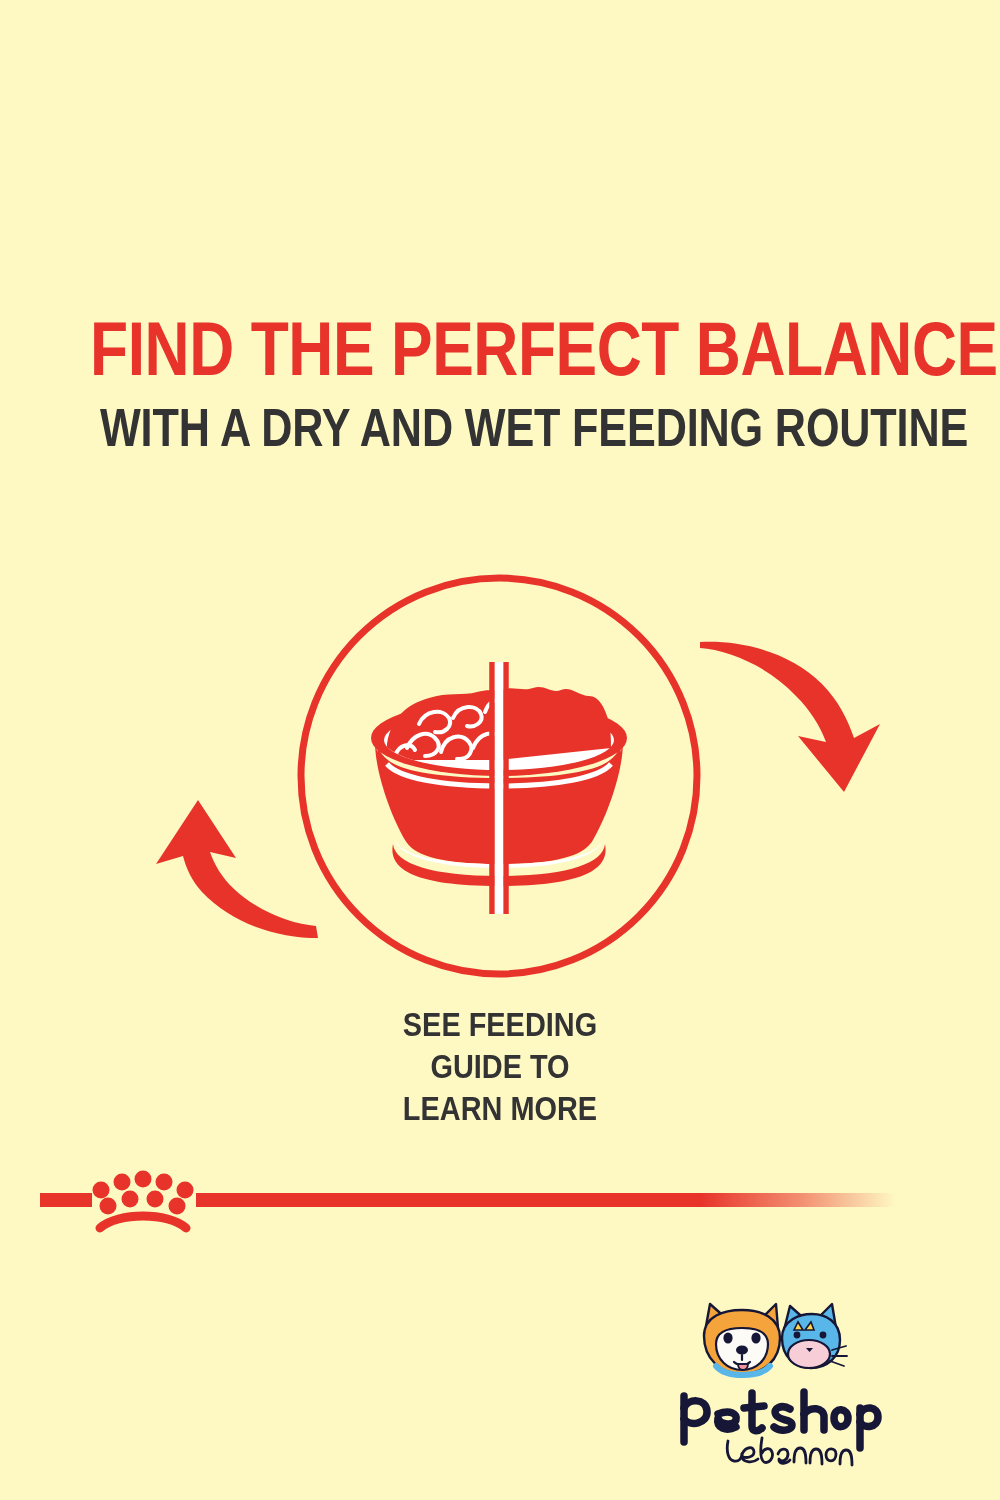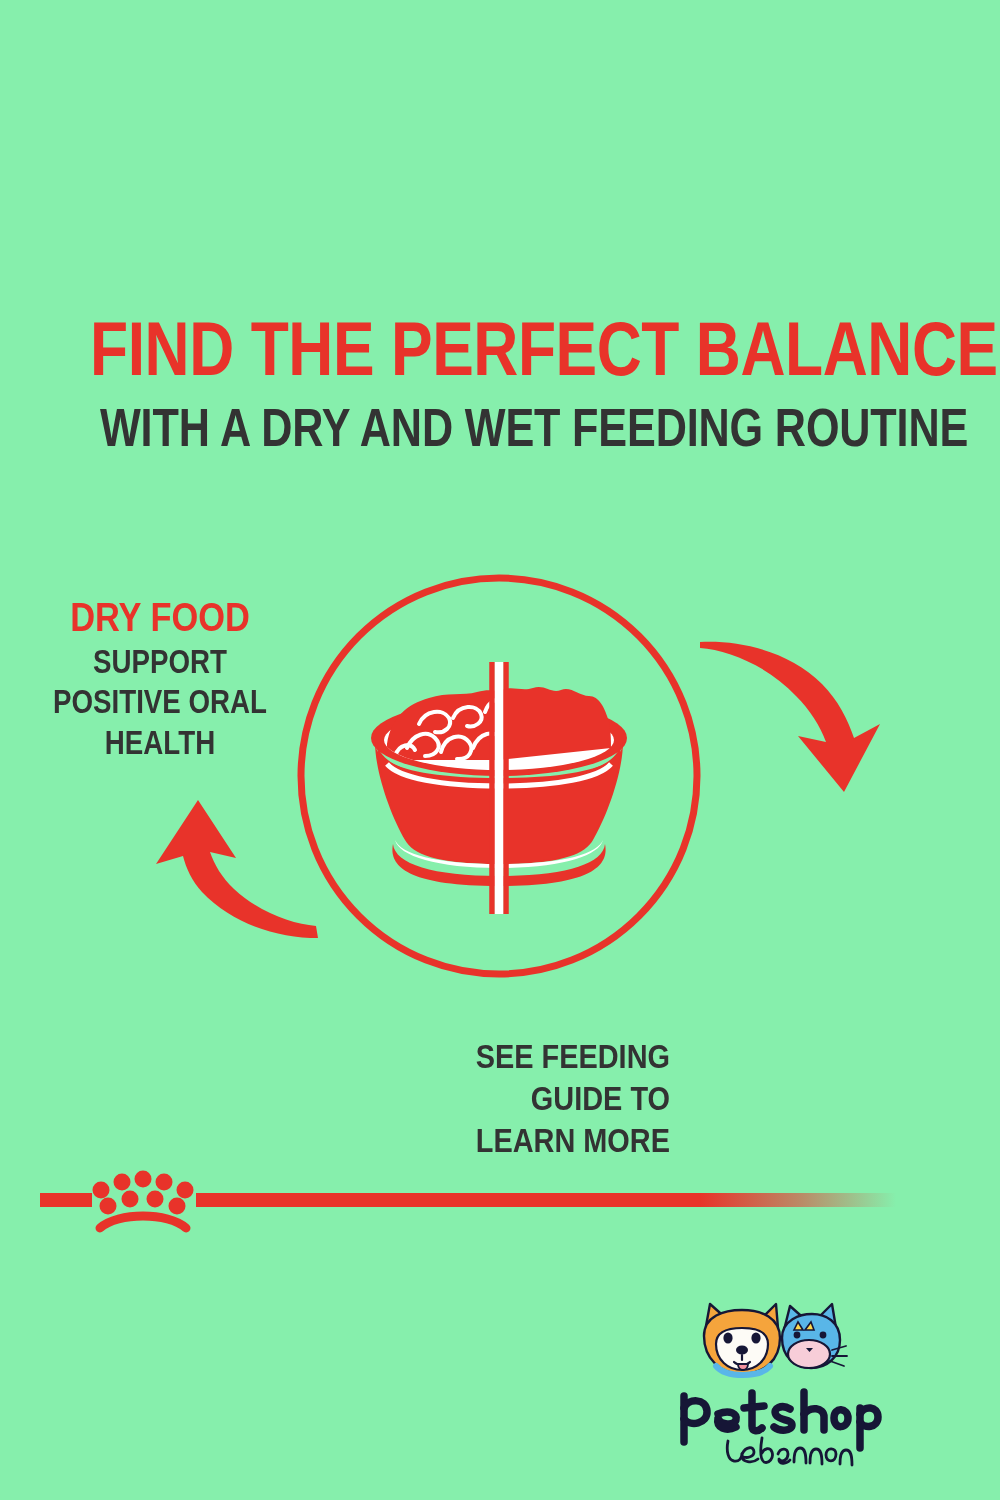--- a/index.html
+++ b/index.html
@@ -8,21 +8,21 @@
     padding: 0;
     background: #ffffff;
   }
   body {
     font-family: "Liberation Sans", sans-serif;
   }
   #poster {
     position: relative;
     width: 1000px;
     height: 1500px;
-    background: #86efac;
+    background: #fef9c3;
     overflow: hidden;
   }
 
   
   .headline-block {
     position: absolute;
     left: 0;
     top: 312px;
     width: 1000px;
     text-align: center;
@@ -97,23 +97,23 @@
   
   .arrow { position: absolute; }
   .arrow svg { display: block; }
   #arrow-dry { left: 128px; top: 786px; width: 190px; height: 160px; }
   #arrow-wet { left: 698px; top: 628px; width: 200px; height: 168px; }
 
   
   #cta {
     position: absolute;
     left: 300px;
-    top: 1036px;
+    top: 1004px;
     width: 400px;
-    text-align: right;
+    text-align: center;
   }
   #cta .cta-line {
     font-family: "Liberation Sans Narrow", "Liberation Sans", sans-serif;
     font-weight: bold;
     font-size: 34px;
     line-height: 1.23;
     color: #333333;
     transform: scaleX(0.85);
     transform-origin: center center;
     white-space: nowrap;
@@ -142,28 +142,20 @@
 </head>
 <body>
 
 <div id="poster">
 
   <div class="headline-block">
     <div class="headline">FIND THE PERFECT BALANCE</div>
     <div class="subheadline">WITH A DRY AND WET FEEDING ROUTINE</div>
   </div>
 
-  <div class="callout" id="callout-dry">
-    <div class="callout-title">DRY FOOD</div>
-    <div class="callout-body">
-      <div>SUPPORT</div>
-      <div>POSITIVE ORAL</div>
-      <div>HEALTH</div>
-    </div>
-  </div>
 
   <div class="arrow" id="arrow-dry">
     <svg viewBox="0 0 190 160" xmlns="http://www.w3.org/2000/svg" aria-hidden="true">
       <path d="M190 152
                C 150 152, 104 138, 74 106
                C 64 95, 58 82, 55 70
                L 28 78
                L 70 14
                L 108 72
                L 82 66

